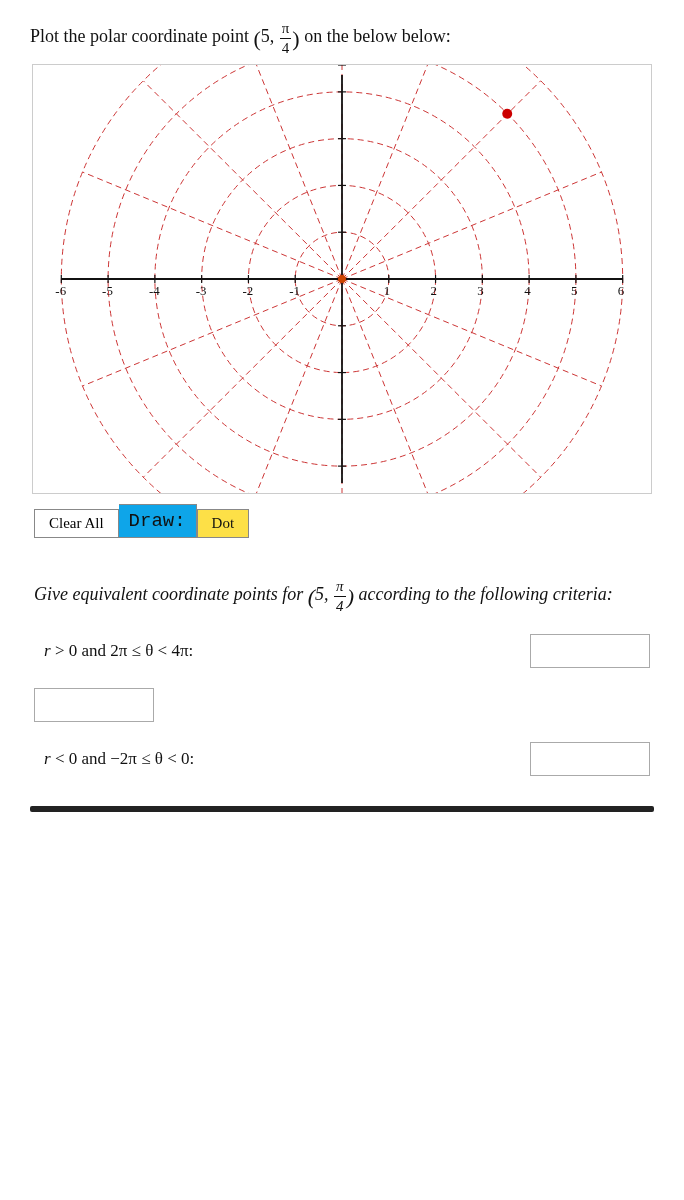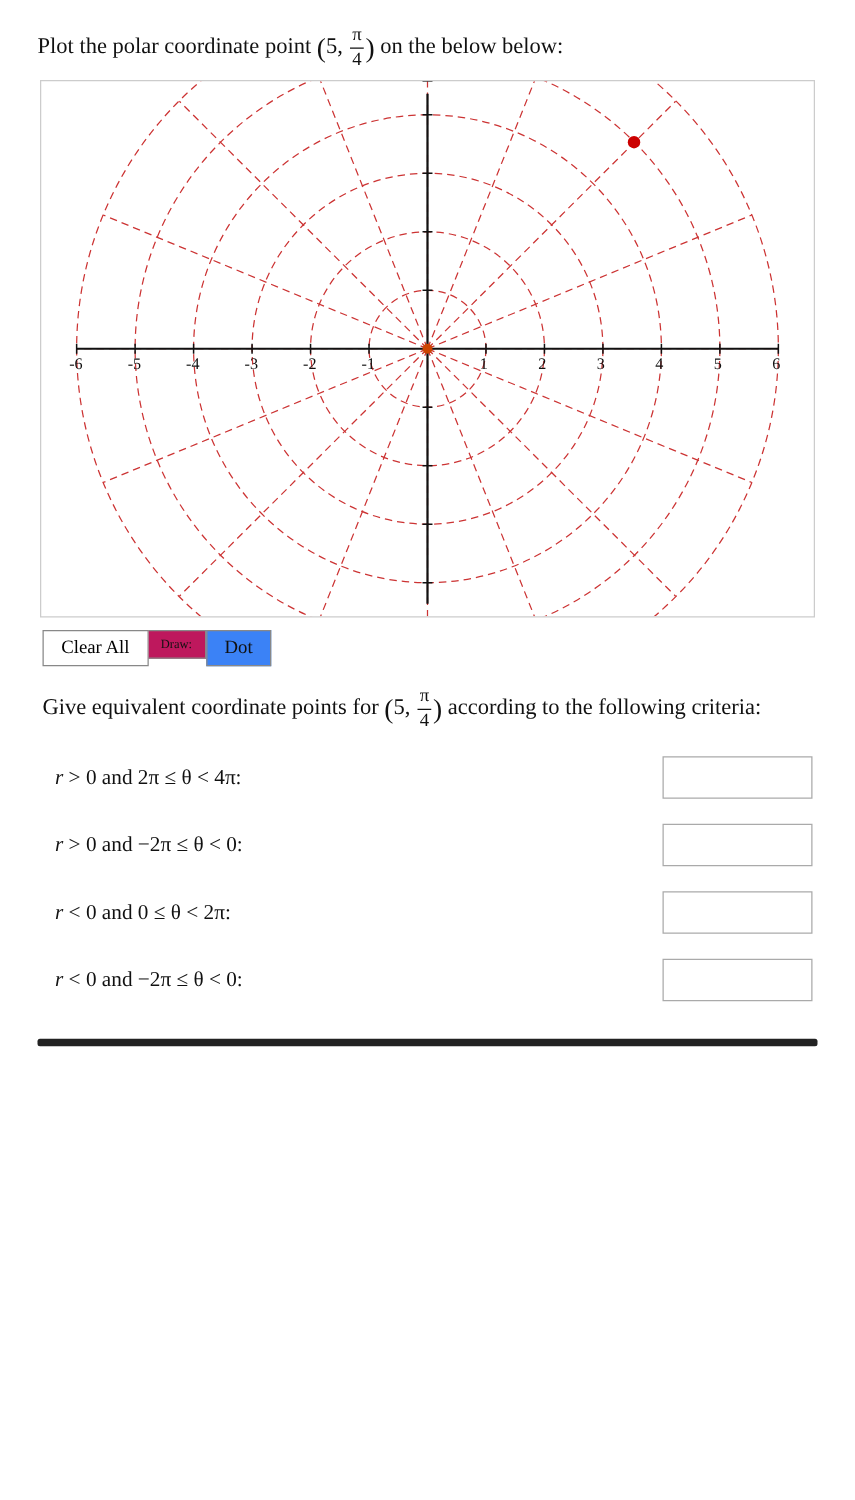--- a/index.html
+++ b/index.html
@@ -40,58 +40,59 @@
       background: #fff;
     }
     .graph-container svg {
       width: 100%;
       height: 100%;
     }
 
     
     .toolbar {
       display: flex;
-      align-items: flex-start;
+      align-items: flex-end;
       gap: 0;
-      margin: 6px 0 16px 0;
+      margin: 6px 0 40px 0;
       padding-left: 4px;
     }
     .btn-clear {
       border: 1.5px solid #888;
       background: #fff;
       padding: 5px 14px;
       font-size: 15px;
       cursor: pointer;
       font-family: Georgia, serif;
     }
     .draw-label {
       border: 1.5px solid #888;
       border-left: none;
-      background: #be185d;
+      background: #0ea5e9;
       padding: 5px 10px;
-      font-size: 10px;
-      font-family: Liberation Serif, serif;
+      font-size: 19px;
+      font-family: Liberation Mono, monospace;
     }
     .draw-value {
       border: 1.5px solid #888;
-      background: #3b82f6;
+      background: #fde047;
       padding: 5px 14px;
       font-size: 15px;
       font-family: Georgia, serif;
       cursor: pointer;
     }
 
     
     .lower-section {
       padding: 0 4px;
     }
     .give-equiv {
       font-size: 18px;
       line-height: 1.5;
       margin-bottom: 20px;
+      font-style: italic;
     }
     .criteria-row {
       display: flex;
       align-items: center;
       margin-bottom: 20px;
       font-size: 17px;
       gap: 8px;
     }
     .criteria-text {
       flex: 1;
@@ -232,28 +233,23 @@
     </span><span class="paren">)</span>
     <span>according to the following criteria:</span>
   </div>
 
   <div class="criteria-row">
     <span class="criteria-text"><em>r</em> &gt; 0 and 2π ≤ θ &lt; 4π:</span>
     <input class="answer-box" type="text" style="">
   </div>
 
   <div class="criteria-row">
-    <span class="criteria-text"><em>r</em> &gt; 0 and −2π ≤ θ &lt; 0:</span>
     <input class="answer-box" type="text" style="">
   </div>
 
-  <div class="criteria-row">
-    <span class="criteria-text"><em>r</em> &lt; 0 and 0 ≤ θ &lt; 2π:</span>
-    <input class="answer-box" type="text" style="">
-  </div>
 
   <div class="criteria-row">
     <span class="criteria-text"><em>r</em> &lt; 0 and −2π ≤ θ &lt; 0:</span>
     <input class="answer-box" type="text" style="">
   </div>
 </div>
 
 <div class="bottom-bar"></div>
 
 </body></html>

